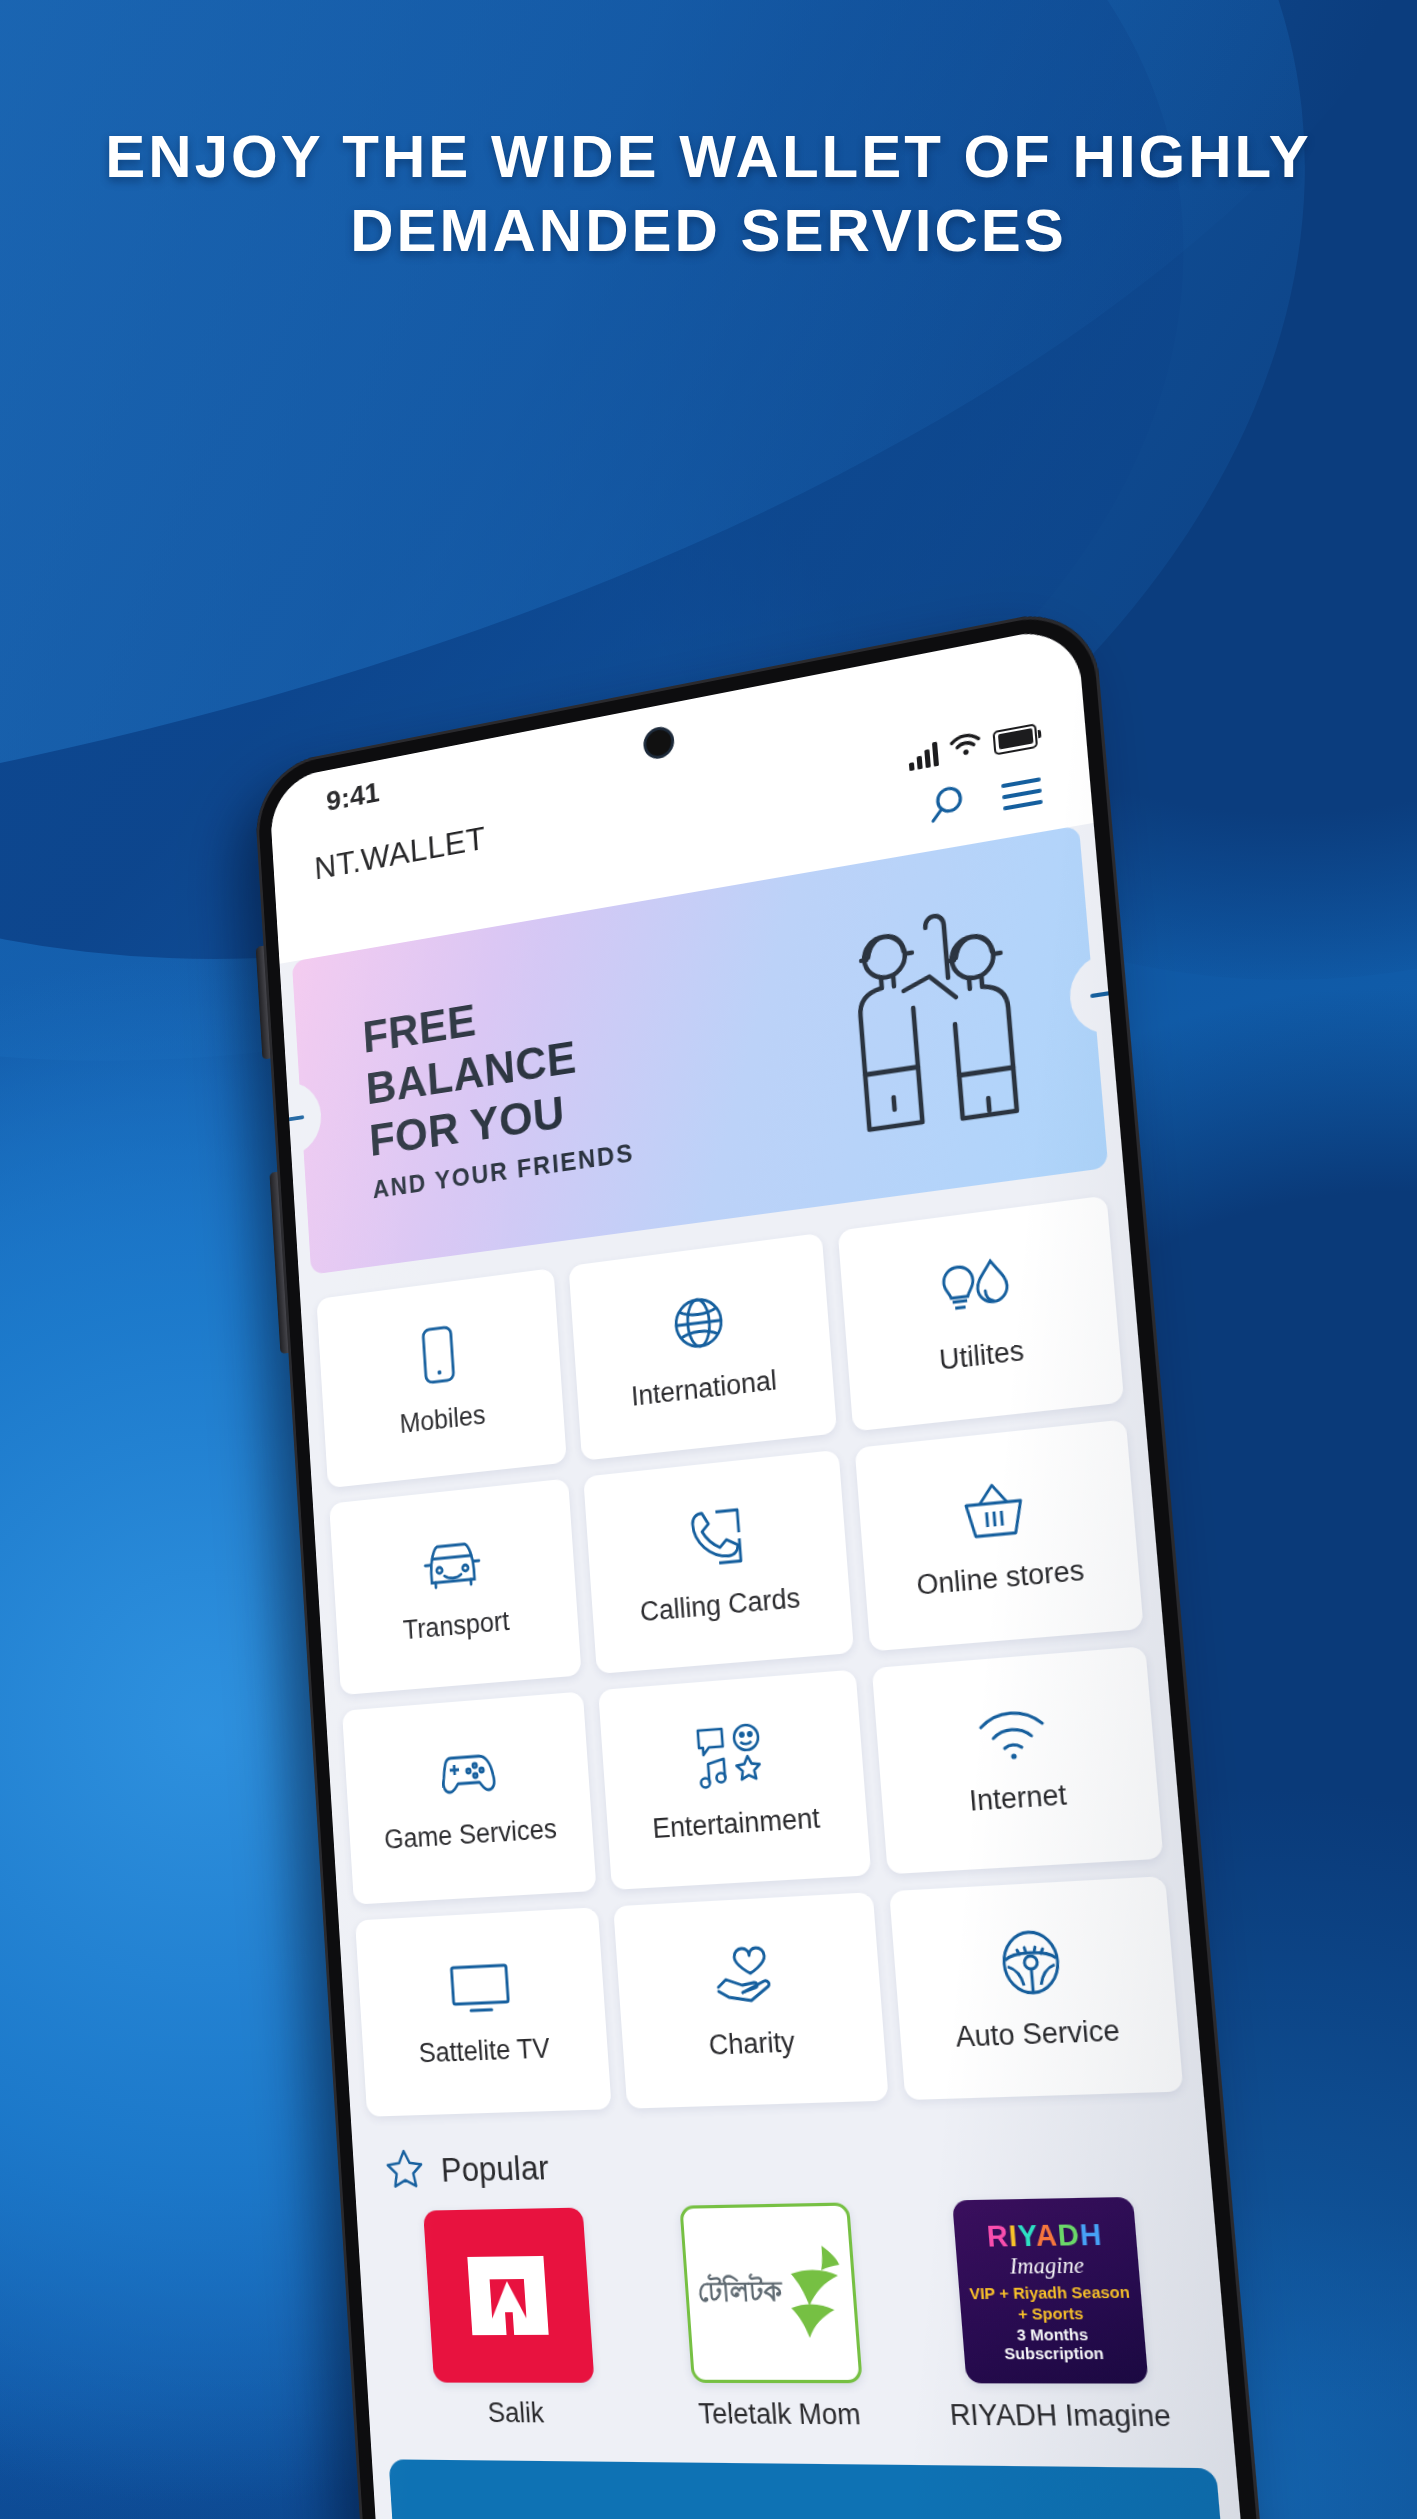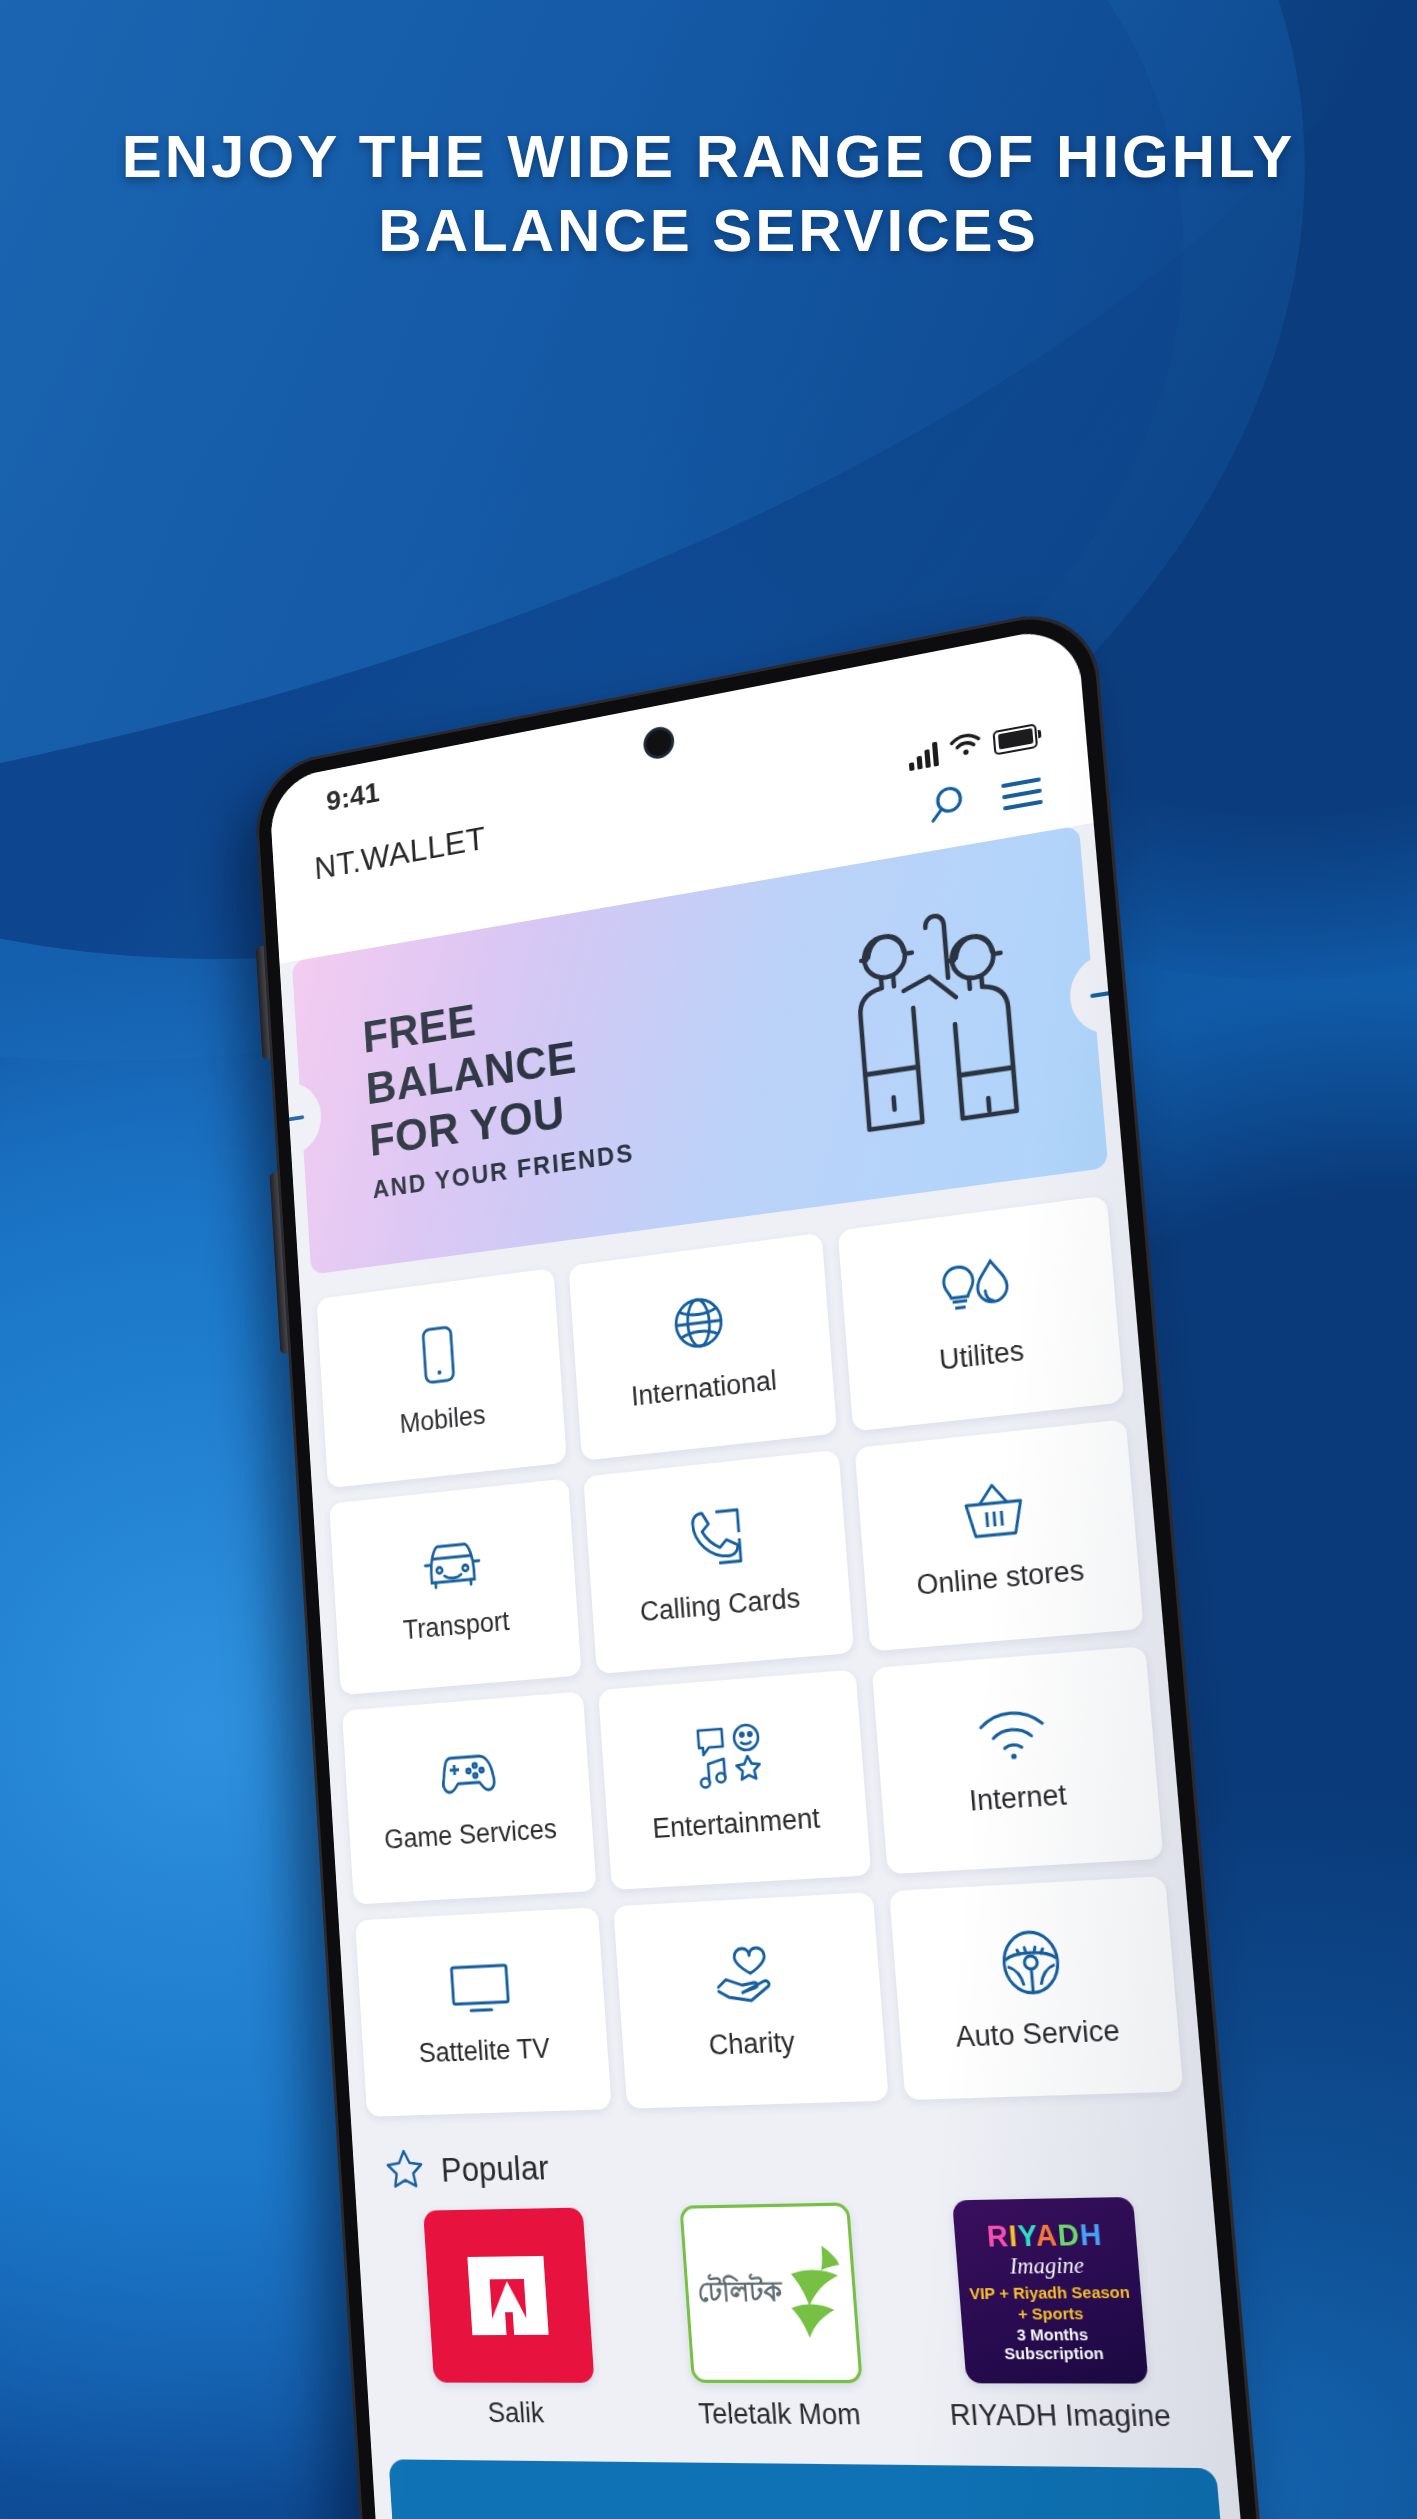--- a/index.html
+++ b/index.html
@@ -135,21 +135,21 @@
 <div class="bg">
   <div class="blob b3"></div>
   <div class="blob b1"></div>
   <div class="blob b2"></div>
   <div class="swoosh"></div>
   <div class="blob b5"></div>
   <div class="blob b4"></div>
   <div class="blob b6"></div>
 </div>
 
-<div class="headline">ENJOY THE WIDE RANGE OF HIGHLY BALANCE SERVICES</div>
+<div class="headline">ENJOY THE WIDE WALLET OF HIGHLY DEMANDED SERVICES</div>
 
 <div class="stage">
  <div class="phone">
   <div class="screen">
 
     <div class="notch-cam"></div>
 
     <div class="statusbar">
       <div class="st-time">9:41</div>
     </div>

